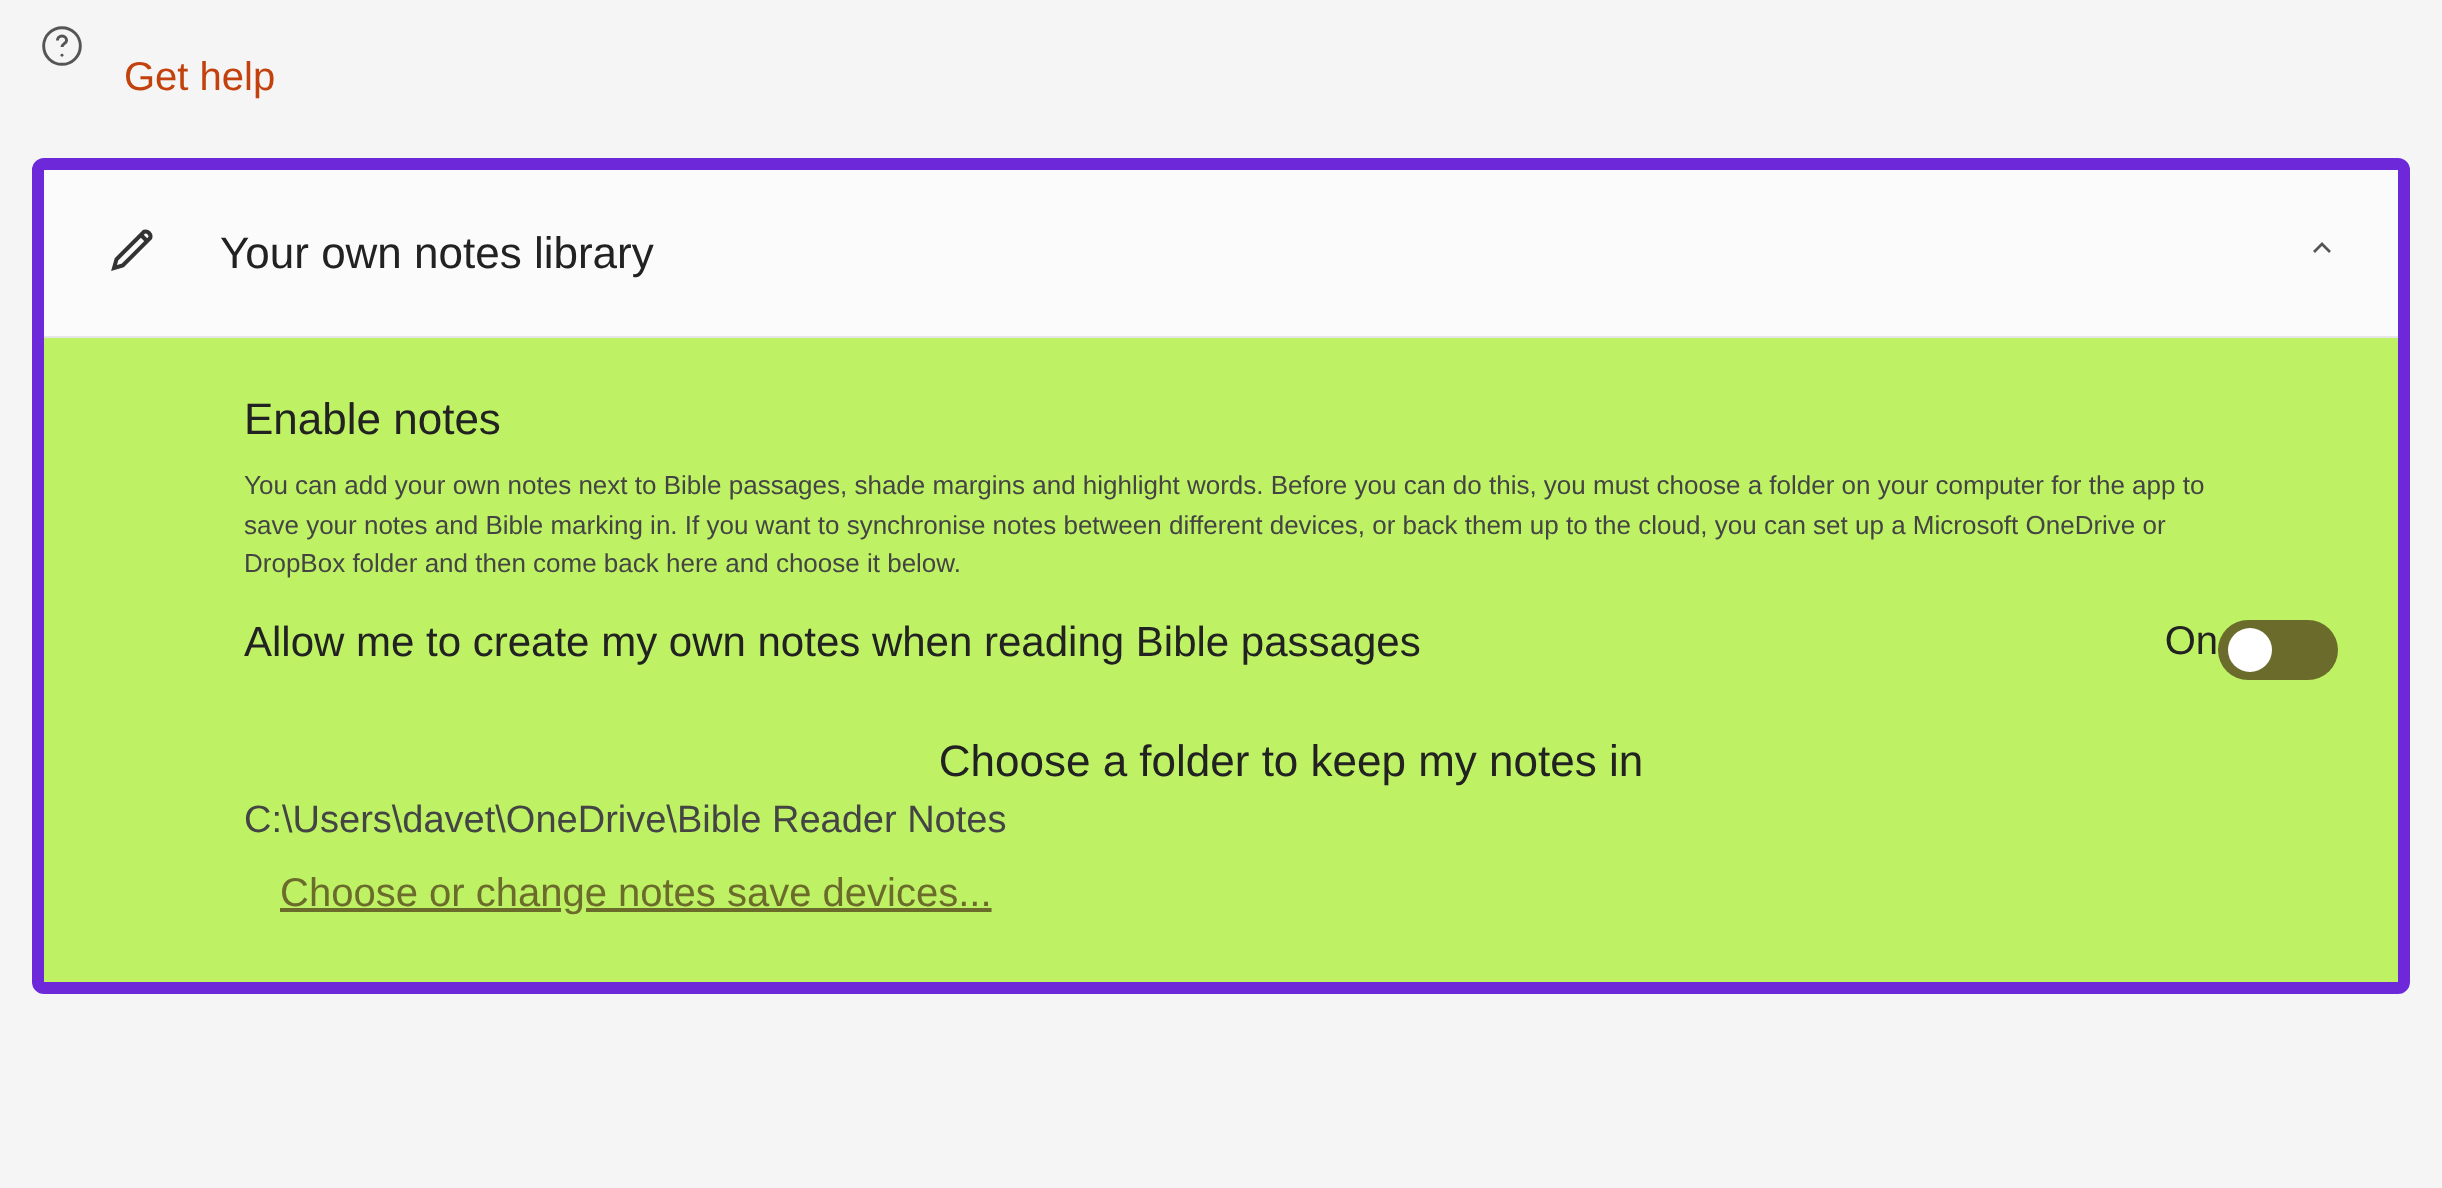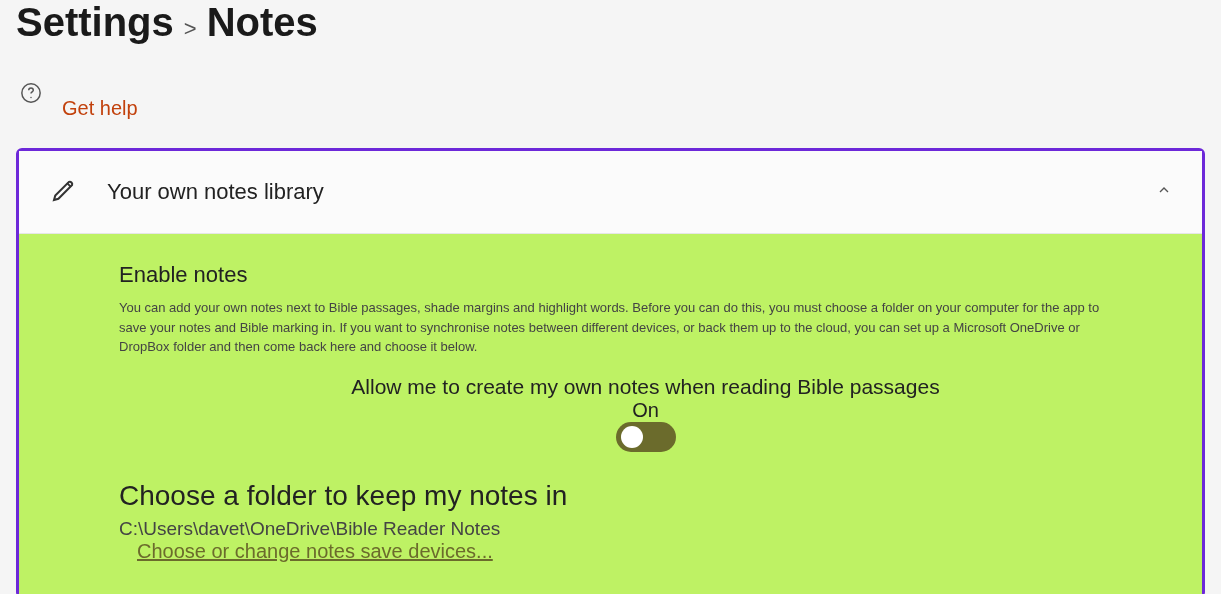--- a/index.html
+++ b/index.html
@@ -49,21 +49,21 @@
     stroke: #555;
   }
   .help-label {
     font-size: 20px;
     color: #c2410c;
     cursor: pointer;
     margin-top: 28px;
   }
   .card {
     background: #fdfdfd;
-    border: 3px solid #6d28d9;
+    border: 6px solid #6d28d9;
     border-radius: 6px;
     margin-bottom: 16px;
   }
   .card-header {
     display: flex;
     align-items: center;
     padding: 24px 30px;
     gap: 28px;
     background: #fbfbfb;
     border-bottom: 1px solid #e6e6e6;
@@ -97,23 +97,21 @@
   }
   .section-desc {
     font-size: 13px;
     line-height: 1.5;
     color: #444;
     margin-bottom: 18px;
     max-width: 1000px;
   }
   .toggle-row {
     display: flex;
-    align-items: center;
     margin-bottom: 28px;
-    flex-direction: column;
   }
   .toggle-label {
     font-size: 21px;
     color: #222;
     flex: 1;
   }
   .toggle-state {
     font-size: 20px;
     color: #222;
   }
@@ -128,46 +126,43 @@
   .toggle-knob {
     position: absolute;
     top: 4px;
     left: 5px;
     width: 22px;
     height: 22px;
     background: #fff;
     border-radius: 50%;
   }
   .folder-title {
-    font-size: 28px;
+    font-size: 22px;
     color: #222;
     margin-bottom: 6px;
+    text-align: center;
   }
   .folder-path {
     font-size: 19px;
     color: #444;
+    margin-bottom: 14px;
   }
   .folder-link {
     display: inline-block;
     font-size: 20px;
     color: #6b6b2c;
     text-decoration: underline;
     cursor: pointer;
     margin-left: 18px;
   }
 </style>
 </head>
 <body>
 
 <div class="page">
-  <div class="breadcrumb">
-    <span class="breadcrumb-root">Settings</span>
-    <span class="breadcrumb-sep">&gt;</span>
-    <span class="breadcrumb-current">Notes</span>
-  </div>
 
   <div class="help-row">
     <span class="help-icon">
       <svg viewBox="0 0 24 24" fill="none" stroke-width="1.6">
         <circle cx="12" cy="12" r="10"></circle>
         <path d="M9.5 9a2.5 2.5 0 0 1 5 0c0 1.5-2.5 2-2.5 3.5"></path>
         <circle cx="12" cy="17" r="0.8" fill="#555" stroke="none"></circle>
       </svg>
     </span>
     <span class="help-label">Get help</span>

